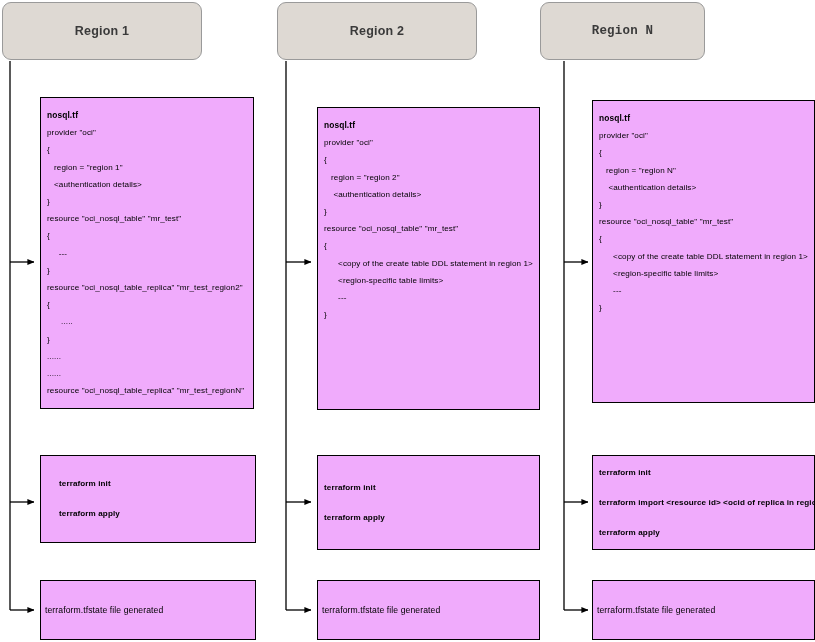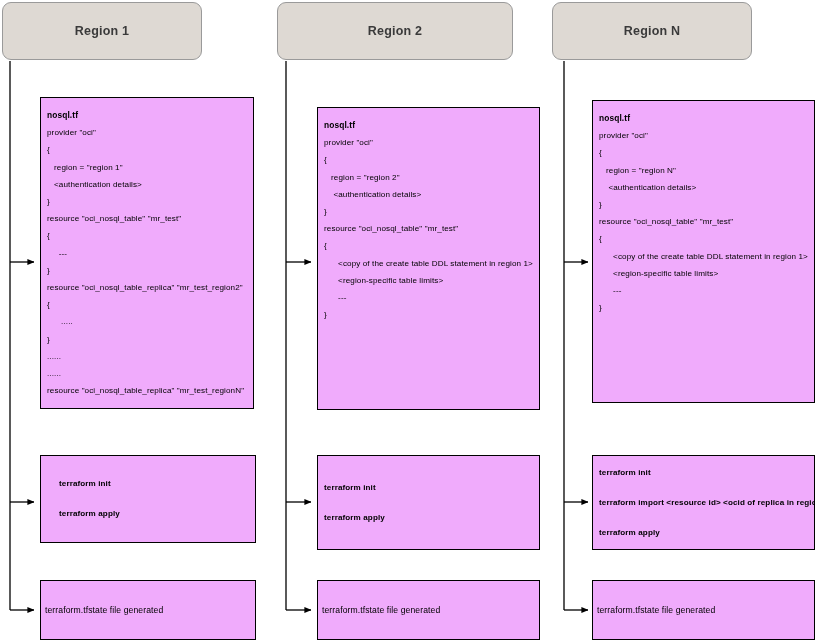--- a/index.html
+++ b/index.html
@@ -155,21 +155,21 @@
   <div class="wbox cmd-box" style="left:40px; top:455px; width:216px; height:88px; padding-left:18px;">
     <div class="cmd-line">terraform init</div>
     <div class="cmd-line"></div>
     <div class="cmd-line">terraform apply</div>
   </div>
 
   <div class="wbox state-box" style="left:40px; top:580px; width:216px; height:60px;">
     <div class="state-line">terraform.tfstate file generated</div>
   </div>
 
-  <div class="region-header" style="left:277px; top:2px; width:236px; height:58px;">
+  <div class="region-header" style="left:277px; top:2px; width:200px; height:58px;">
     <span>Region 2</span>
   </div>
 
   <div class="wbox code-box" style="left:317px; top:107px; width:223px; height:303px;">
     <div class="code-line bold">nosql.tf</div>
     <div class="code-line blank"></div>
     <div class="code-line">provider "oci"</div>
     <div class="code-line">{</div>
     <div class="code-line">   region = "region 2"</div>
     <div class="code-line">    &lt;authentication details&gt;</div>
@@ -186,21 +186,21 @@
 
   <div class="wbox cmd-box" style="left:317px; top:455px; width:223px; height:95px;">
     <div class="cmd-line">terraform init</div>
     <div class="cmd-line">terraform apply</div>
   </div>
 
   <div class="wbox state-box" style="left:317px; top:580px; width:223px; height:60px;">
     <div class="state-line">terraform.tfstate file generated</div>
   </div>
 
-  <div class="region-header" style="left:552px; top:2px; width:200px; height:58px;">
+  <div class="region-header" style="left:540px; top:2px; width:165px; height:58px;font-family:Liberation Mono, monospace;">
     <span>Region N</span>
   </div>
 
   <div class="wbox code-box" style="left:592px; top:100px; width:223px; height:303px;">
     <div class="code-line bold">nosql.tf</div>
     <div class="code-line blank"></div>
     <div class="code-line">provider "oci"</div>
     <div class="code-line">{</div>
     <div class="code-line">   region = "region N"</div>
     <div class="code-line">    &lt;authentication details&gt;</div>

